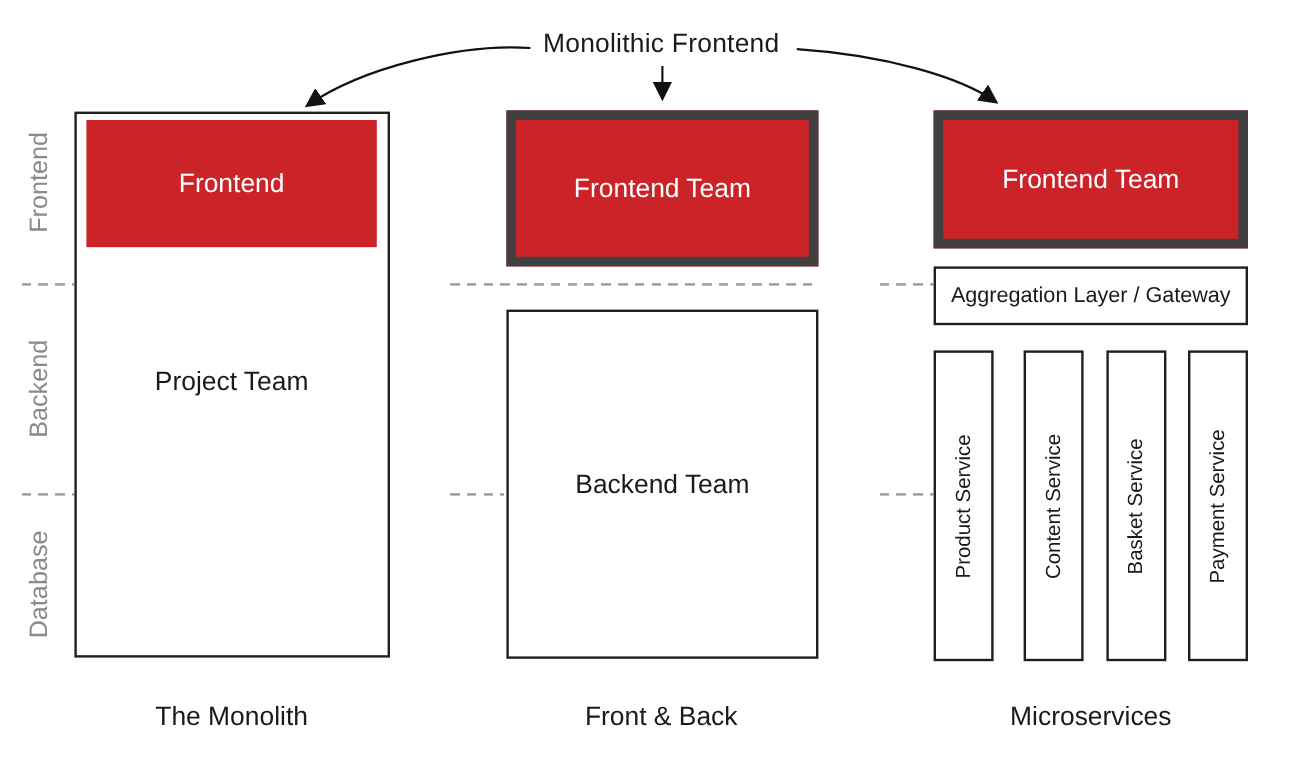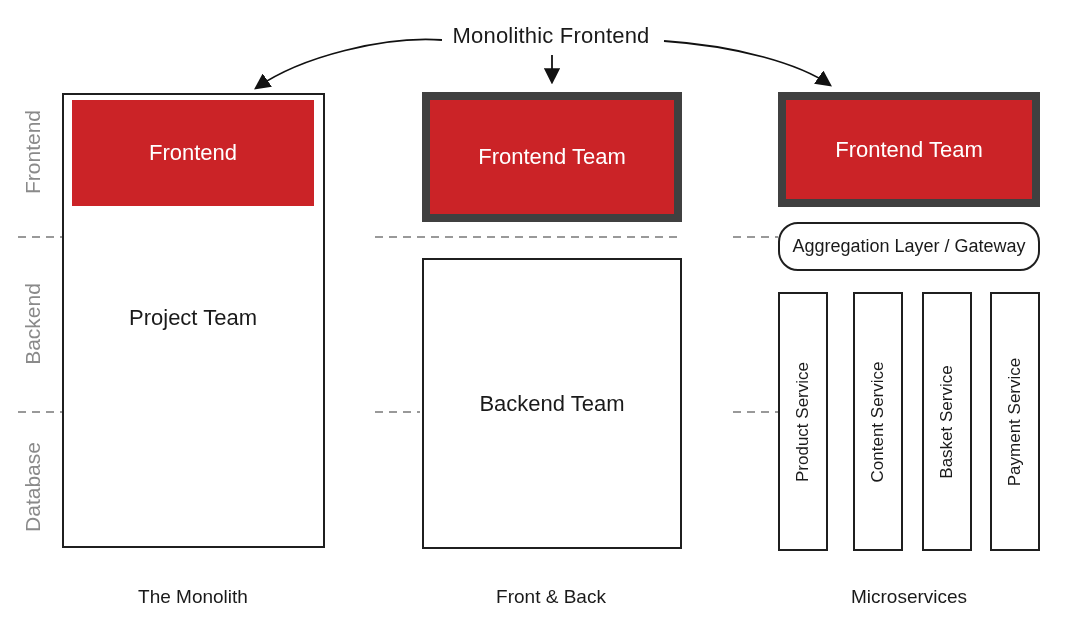--- a/index.html
+++ b/index.html
@@ -29,33 +29,33 @@
     background:#fff;border:2px solid var(--box-border,#1f1f1f);box-sizing:border-box;
     display:flex;align-items:center;justify-content:center;
   }
   .red-box{
     background:var(--accent-red,#cb2327);box-sizing:border-box;
     display:flex;align-items:center;justify-content:center;
     color:#fff;font-size:22px;
   }
   .red-box.bordered{border:8px solid #404040;}
   .plain-label{font-size:22px;white-space:nowrap;text-align:right;}
-  .caption{font-size:19px;white-space:nowrap;transform:translate(-50%,-50%);}
+  .caption{font-size:22px;white-space:nowrap;transform:translate(-50%,-50%);}
   
   #monolith-outer{left:62px;top:93px;width:263px;height:455px;}
   #red-frontend-1{left:72px;top:100px;width:242px;height:106px;}
   #project-team{left:193px;top:318px;}
   #caption-1{left:193px;top:597px;}
   
   #red-frontend-2{left:422px;top:92px;width:260px;height:130px;}
   #backend-box{left:422px;top:258px;width:260px;height:291px;}
   #caption-2{left:551px;top:597px;}
   
   #red-frontend-3{left:778px;top:92px;width:262px;height:115px;}
-  #gateway-box{left:778px;top:222px;width:262px;height:49px;font-size:18px;border-radius:20px;}
+  #gateway-box{left:778px;top:222px;width:262px;height:49px;font-size:18px;}
   .service-box{top:292px;width:50px;height:259px;}
   .service-box .vlabel{
     transform:rotate(-90deg);white-space:nowrap;font-size:17px;color:#1a1a1a;
   }
   #service-0{left:778px;} #service-1{left:853px;} #service-2{left:922px;} #service-3{left:990px;}
   #caption-3{left:909px;top:597px;}
   
   #div-a1{left:18px; top:236px;width:44px;}
   #div-a2{left:375px;top:236px;width:308px;}
   #div-a3{left:733px;top:236px;width:45px;}

